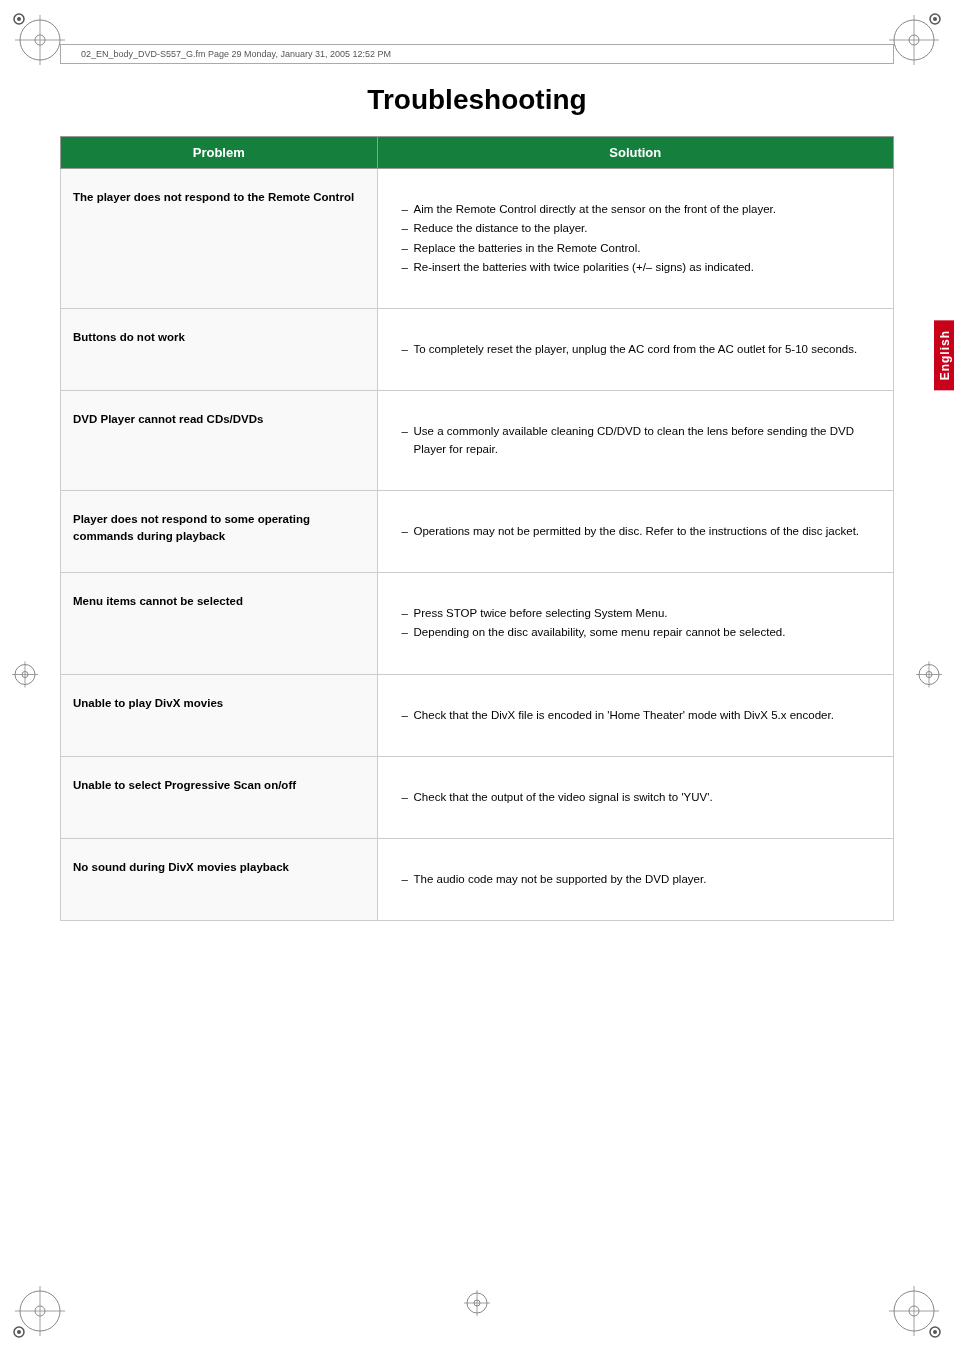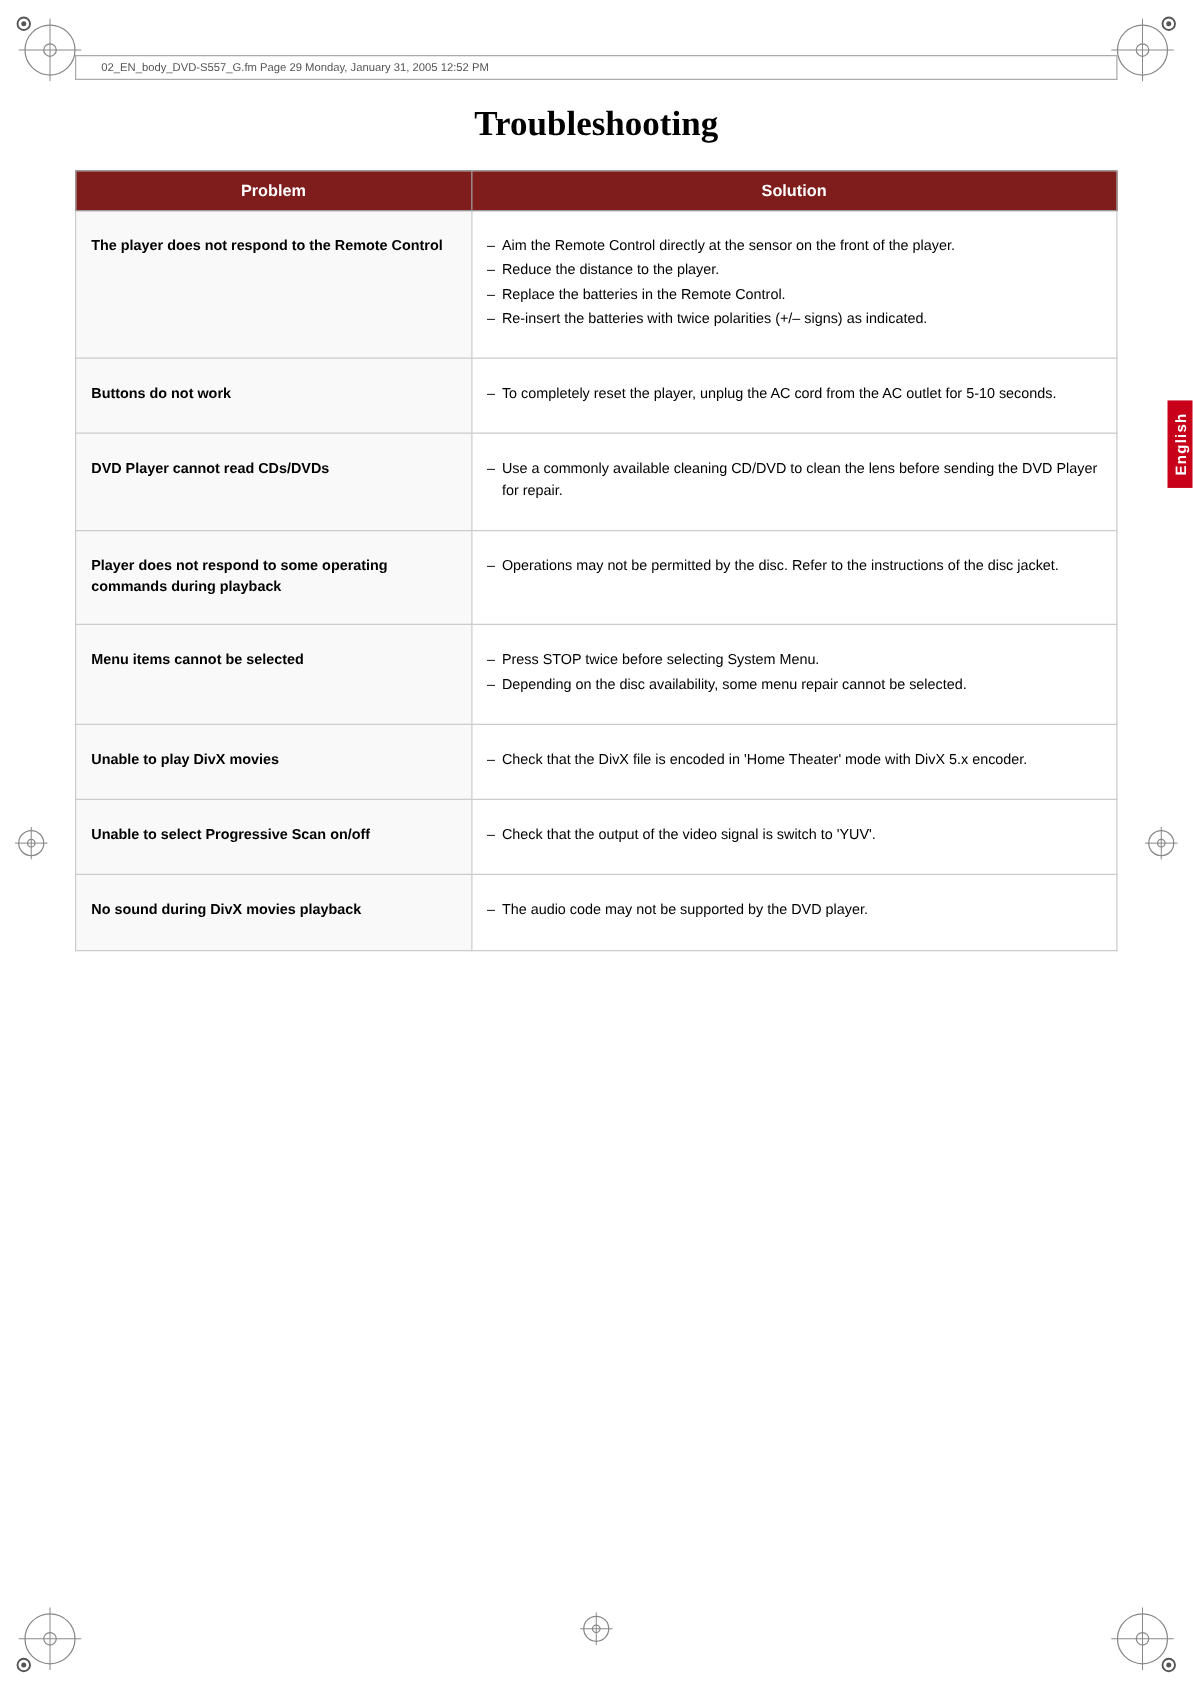--- a/index.html
+++ b/index.html
@@ -69,32 +69,32 @@
       margin-bottom: 20px;
       margin-top: 4px;
     }
 
     
     .page-title {
       font-size: 28px;
       font-weight: bold;
       text-align: center;
       margin-bottom: 20px;
-      font-family: Liberation Serif, serif;
+      font-family: Liberation Sans, sans-serif;
     }
 
     
     .troubleshoot-table {
       width: 100%;
       border-collapse: collapse;
       margin-bottom: 20px;
     }
 
     .troubleshoot-table th {
-      background-color: #7f1d1d;
+      background-color: #15803d;
       color: #ffffff;
       font-weight: bold;
       text-align: center;
       padding: 8px 12px;
       font-size: 13px;
       border: 1px solid #999;
     }
 
     .troubleshoot-table td {
       padding: 20px 12px;
@@ -111,21 +111,21 @@
     }
 
     .troubleshoot-table td:last-child {
       width: 62%;
       background-color: #ffffff;
     }
 
     .solution-list {
       list-style: none;
       padding: 0;
-      margin: 0;
+      margin: 12px;
     }
 
     .solution-list li {
       padding-left: 12px;
       position: relative;
       margin-bottom: 2px;
       font-size: 11.5px;
       line-height: 1.5;
     }
 

